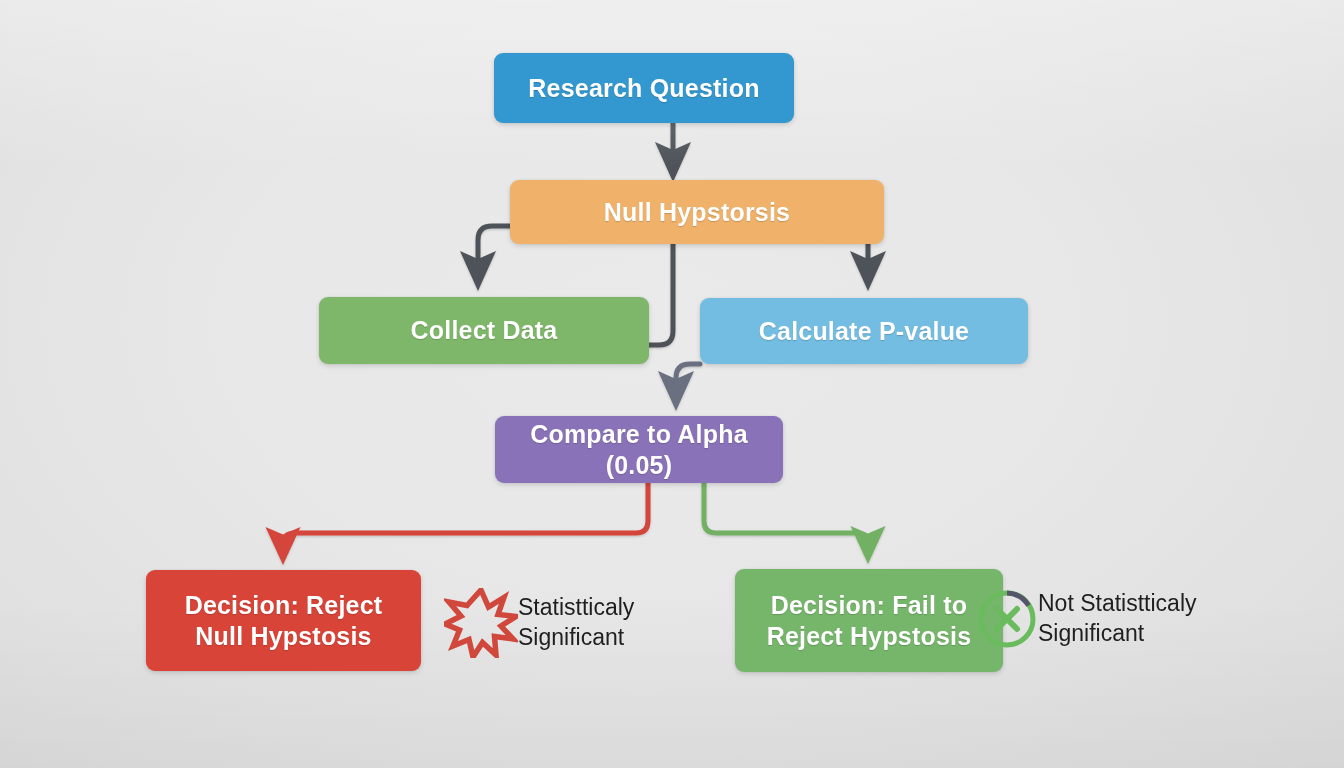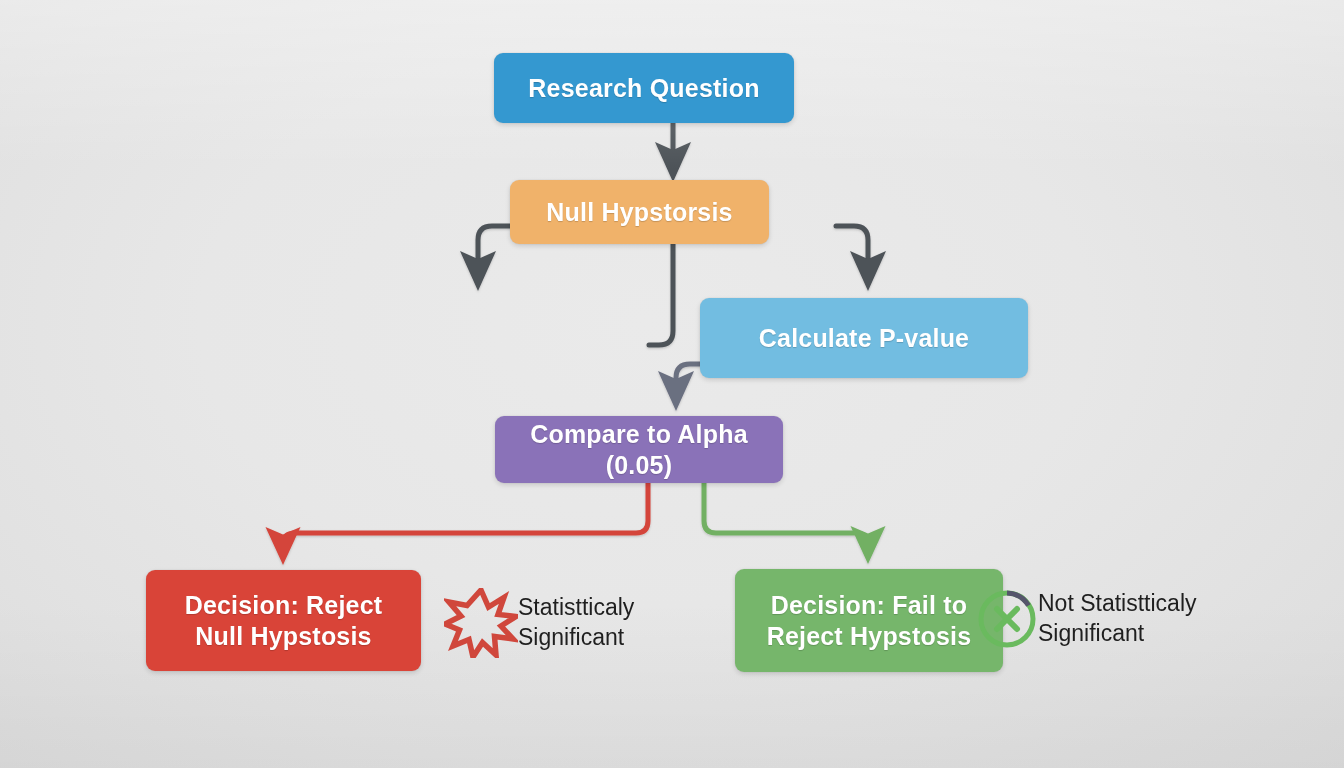--- a/index.html
+++ b/index.html
@@ -114,26 +114,29 @@
       <path d="M648,483 L648,521 Q648,533 636,533 L295,533 Q283,533 283,545 L283,547" fill="none" stroke="#d4453b" stroke-width="5" stroke-linecap="round" marker-end="url(#ah-red)"></path>
 
       <path d="M704,483 L704,521 Q704,533 716,533 L856,533 Q868,533 868,545 L868,546" fill="none" stroke="#72b063" stroke-width="5" stroke-linecap="round" marker-end="url(#ah-green)"></path>
     </g>
   </svg>
 
   <div class="node" style="left:494px; top:53px; width:300px; height:70px; background:#3498d0;">
     <span class="node-label">Research Question</span>
   </div>
 
-  <div class="node" style="left:510px; top:180px; width:259px; height:64px; background:#f0b26a;">
+  <div class="node" style="left:510px; top:180px; width:374px; height:64px; background:#f0b26a;">
     <span class="node-label">Null Hypstorsis</span>
   </div>
 
+  <div class="node" style="left:319px; top:297px; width:330px; height:67px; background:#7eb76a;">
+    <span class="node-label">Collect Data</span>
+  </div>
 
-  <div class="node" style="left:700px; top:298px; width:328px; height:80px; background:#72bde1;">
+  <div class="node" style="left:700px; top:298px; width:328px; height:66px; background:#72bde1;">
     <span class="node-label">Calculate P-value</span>
   </div>
 
   <div class="node" style="left:495px; top:416px; width:288px; height:67px; background:#8a72b8;">
     <span class="node-label">Compare to Alpha (0.05)</span>
   </div>
 
   <div class="node" style="left:146px; top:570px; width:275px; height:101px; background:#d94438;">
     <span class="node-label">Decision: Reject
 Null Hypstosis</span>

